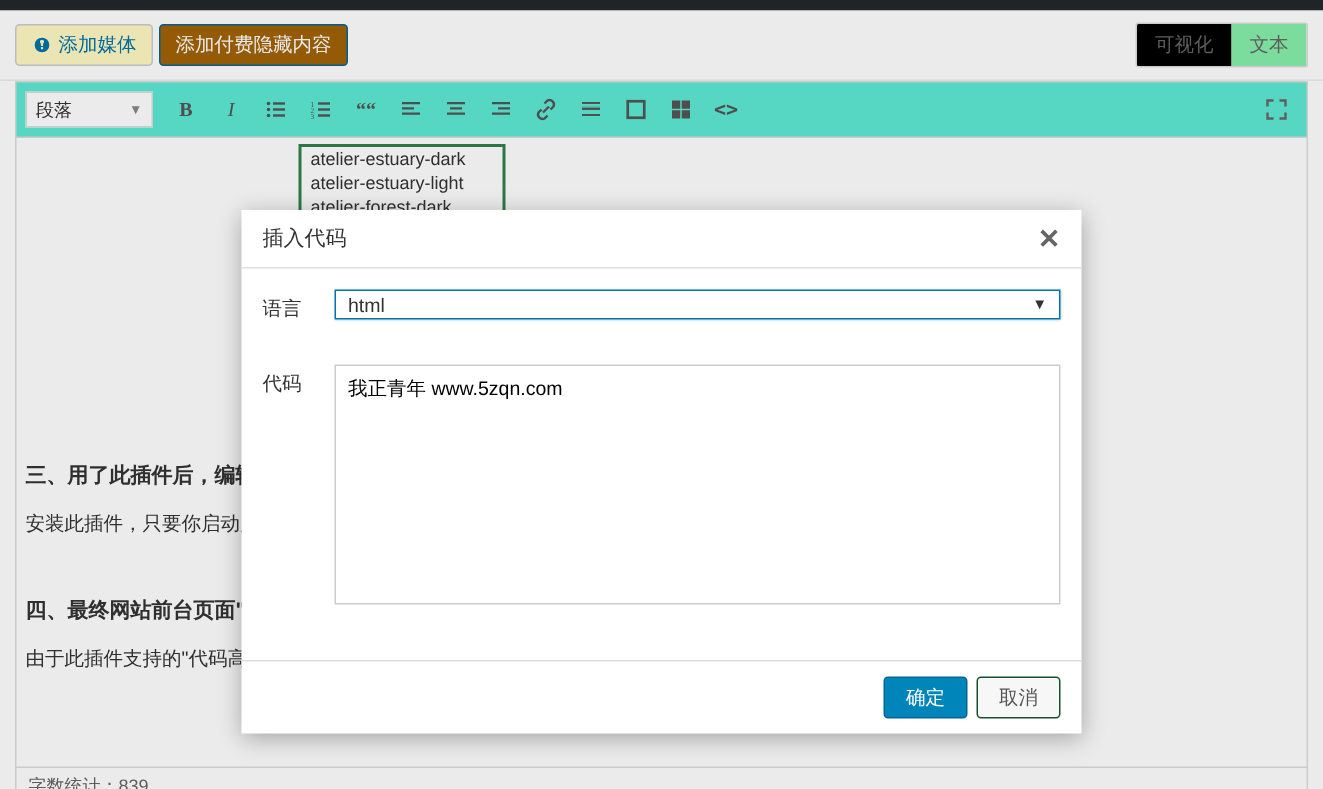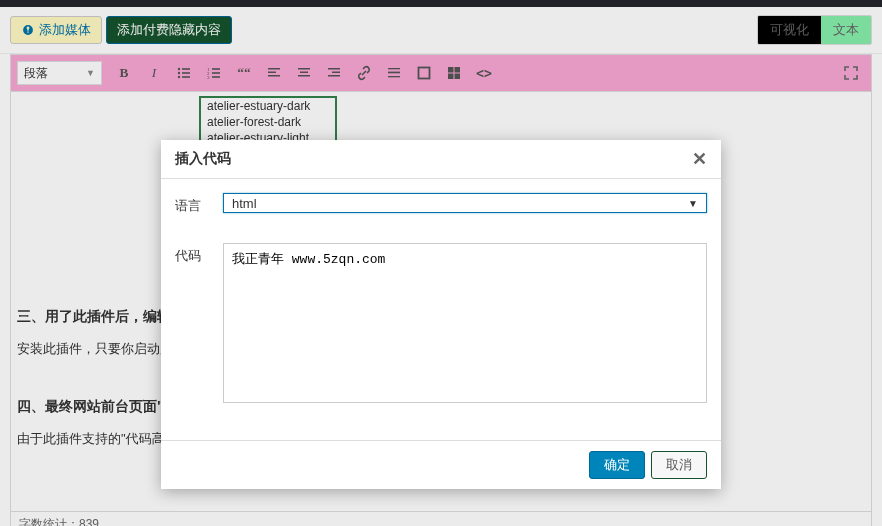--- a/index.html
+++ b/index.html
@@ -4,50 +4,50 @@
 <style>
 *{box-sizing:border-box;margin:0;padding:0}
 body{font-family:-apple-system,"Microsoft YaHei","Segoe UI",sans-serif;font-size:13px;color:#333;background:#f1f1f1;width:882px;height:526px;overflow:hidden;position:relative}
 .topbar{height:7px;background:#23282d}
 .main-wrap{background:#fff;padding:0;height:519px;overflow:hidden;position:relative}
 .action-row{display:flex;justify-content:space-between;align-items:center;padding:8px 10px;border-bottom:1px solid #eee}
 .btn-group{display:flex;gap:4px}
 .btn{display:inline-flex;align-items:center;padding:4px 10px;font-size:13px;border:1px solid #ccc;border-radius:3px;cursor:pointer;background:#fef9c3;color:#555}
 .btn-media{color:#0073aa;border-color:#ccc}
 .btn-media svg{width:14px;height:14px;margin-right:4px}
-.btn-primary{background:#14532d;border-color:#006799;color:#fff}
+.btn-primary{background:#a16207;border-color:#006799;color:#fff}
 .tab-btns{display:flex;border:1px solid #ddd;border-radius:2px;overflow:hidden}
 .tab-btn{padding:5px 12px;font-size:13px;background:#86efac;border:none;cursor:pointer;color:#666}
 .tab-btn.active{background:#000000}
-.editor-toolbar{display:flex;align-items:center;background:#f9a8d4;border:1px solid #ddd;padding:4px 6px;margin:0 10px;gap:2px;justify-content:space-between}
+.editor-toolbar{display:flex;align-items:center;background:#5eead4;border:1px solid #ddd;padding:4px 6px;margin:0 10px;gap:2px;justify-content:space-between}
 .tb-left{display:flex;align-items:center;gap:2px}
 .format-select{display:flex;align-items:center;justify-content:space-between;width:85px;height:24px;border:1px solid #ddd;background:#fff;font-size:12px;padding:0 6px;cursor:pointer;margin-right:6px}
 .format-select .chev{font-size:9px;color:#888}
 .tb-btn{width:28px;height:28px;display:inline-flex;align-items:center;justify-content:center;background:transparent;border:none;cursor:pointer;color:#555;font-family:Georgia,serif}
 .expand-btn{width:28px;height:28px;display:flex;align-items:center;justify-content:center;cursor:pointer;color:#666}
 .editor-body{margin:0 10px;border:1px solid #ddd;border-top:none;height:420px;overflow:auto;background:#fff;position:relative;padding:0}
 .content-wrap{padding:4px 0}
 .sel-open{position:absolute;left:188px;top:4px;width:138px;border:2px solid #32824a;background:#fff;font-size:12px;z-index:2}
 .sel-open .opt{padding:0 6px;height:16px;line-height:16px;color:#333;white-space:nowrap;overflow:hidden;text-align:left}
 .content{padding:12px 18px 4px 6px}
 .content h3{font-size:14px;font-weight:bold;margin:20px 0 14px}
 .content p{font-size:13px;margin:6px 0;color:#333}
 .word-count{margin:0 10px;border:1px solid #ddd;border-top:none;padding:4px 8px;font-size:12px;color:#666;background:#fff}
 .overlay{position:absolute;inset:0;background:rgba(0,0,0,.08);display:flex;align-items:flex-start;justify-content:center;z-index:100}
 .modal{width:560px;background:#fff;margin-top:140px;box-shadow:0 3px 15px rgba(0,0,0,.3);font-size:13px}
 .modal-head{display:flex;justify-content:space-between;align-items:center;padding:10px 14px;border-bottom:1px solid #ddd}
-.modal-head .title{font-size:14px;color:#333;font-weight:700}
+.modal-head .title{font-size:14px;color:#333;font-weight:400}
 .modal-close{font-size:18px;color:#666;cursor:pointer;font-weight:bold;line-height:1}
 .modal-body{padding:14px 14px 6px}
 .form-row{display:flex;align-items:flex-start;margin-bottom:28px}
 .form-row label{width:48px;padding-top:4px;color:#333;font-size:13px}
 .form-row .ctrl{flex:1}
 .sel-lang{width:100%;height:20px;border:1px solid #0073aa;background:#fff;padding:0 8px;font-size:13px;display:flex;align-items:center;justify-content:space-between;cursor:pointer;box-shadow:0 0 2px rgba(0,115,170,.5)}
 .sel-lang .chev{font-size:10px;color:#333}
-.code-ta{width:100%;height:160px;border:1px solid #ccc;resize:none;padding:6px 8px;font-size:13px;font-family:Liberation Mono, monospace;outline:none}
+.code-ta{width:100%;height:160px;border:1px solid #ccc;resize:none;padding:6px 8px;font-size:13px;font-family:Liberation Sans, sans-serif;outline:none}
 .modal-foot{display:flex;justify-content:flex-end;gap:6px;padding:10px 14px;border-top:1px solid #ddd}
 .m-btn{padding:4px 14px;font-size:13px;border-radius:3px;cursor:pointer;border:1px solid #14532d;background:#f7f7f7;color:#555}
 .m-btn-primary{background:#0085ba;border-color:#006799;color:#fff}
 </style>
 </head>
 <body>
 
 <div class="topbar"></div>
 
 <div class="main-wrap">
@@ -176,22 +176,22 @@
             <path d="M2 6V2h4M14 6V2h-4M2 10v4h4M14 10v4h-4"></path>
           </g>
         </svg>
     </div>
   </div>
 
   <div class="editor-body">
     <div class="content-wrap">
       <div class="sel-open">
         <div class="opt">atelier-estuary-dark</div>
+        <div class="opt">atelier-estuary-light</div>
         <div class="opt">atelier-forest-dark</div>
-        <div class="opt">atelier-estuary-light</div>
         <div class="opt">atelier-forest-light</div>
         <div class="opt">atel</div>
         <div class="opt">atel</div>
         <div class="opt">atel</div>
         <div class="opt">atel</div>
         <div class="opt">atel</div>
         <div class="opt">atel</div>
         <div class="opt">atel</div>
         <div class="opt">atel</div>
       </div>

